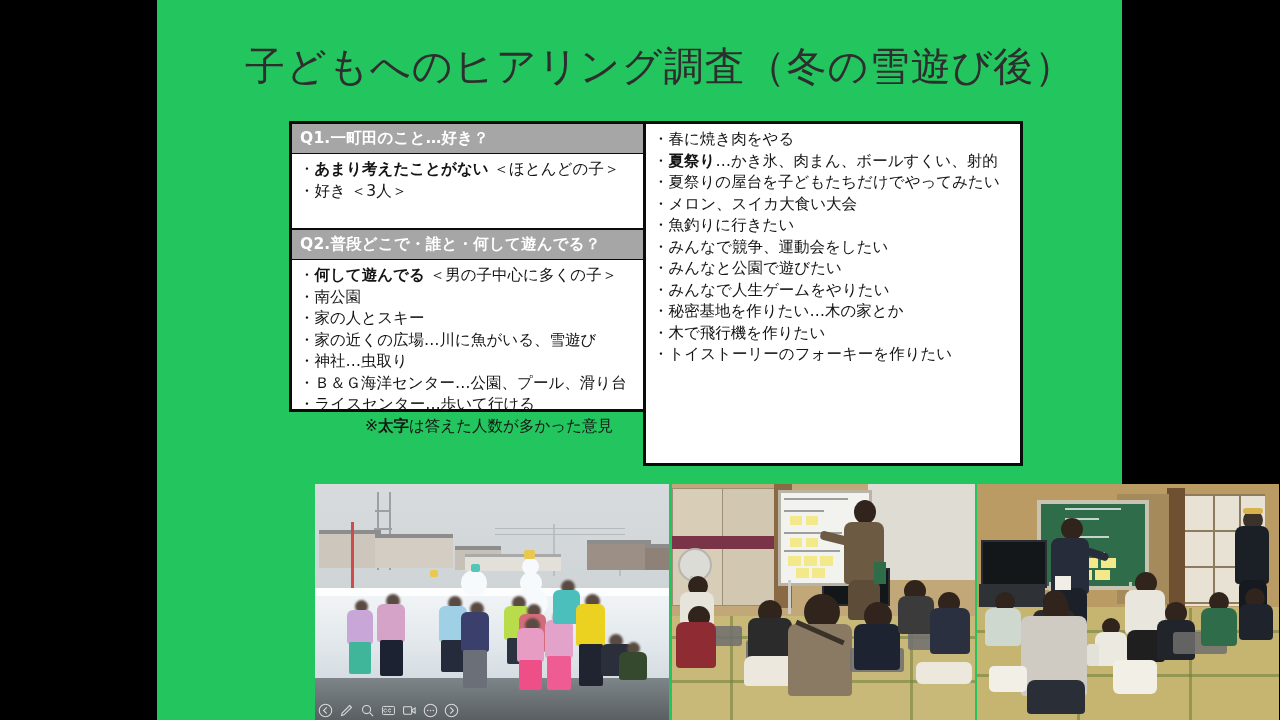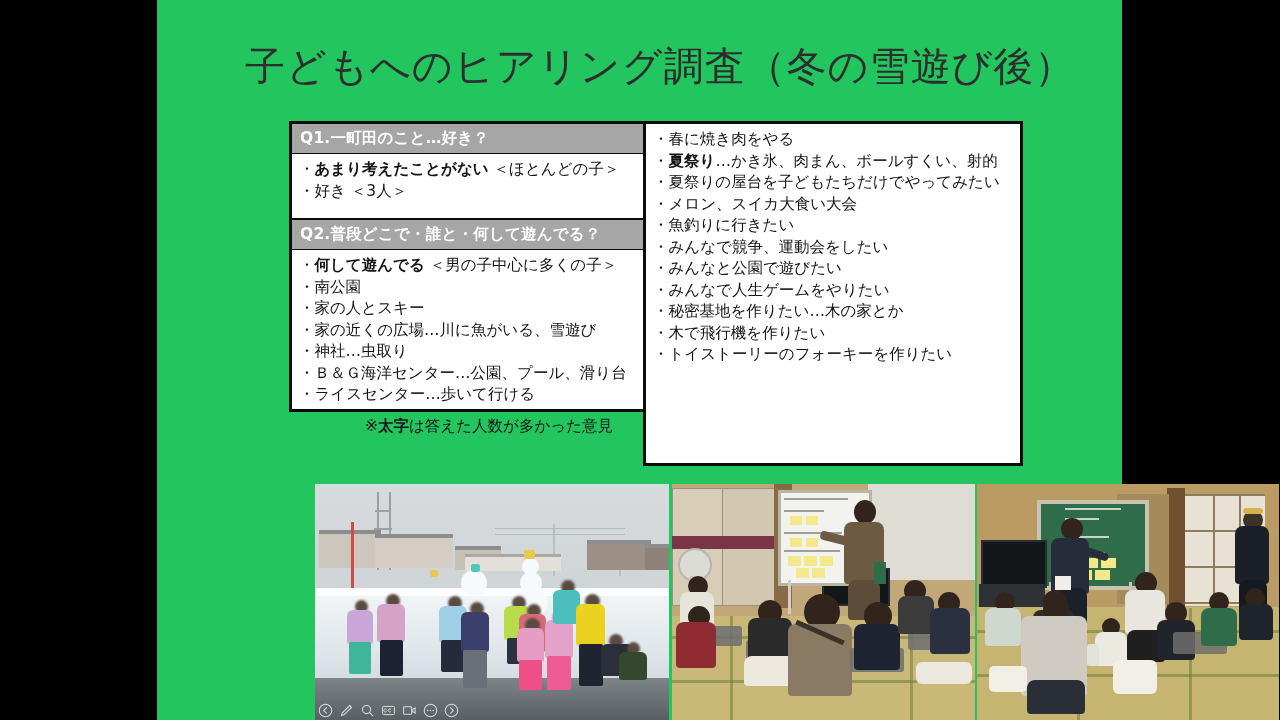--- a/index.html
+++ b/index.html
@@ -20,21 +20,21 @@
   #tbl-right{left:486px;top:121px;width:380px;height:345px;}
 
   .qhead{background:#a6a6a6;color:#ffffff;font-weight:bold;font-size:15.5px;
     line-height:24px;padding:2px 0 3px 8px;letter-spacing:.2px;box-sizing:border-box;}
   #tbl-left .qhead{border-bottom:1px solid #0b0b0b;}
   .qbody{padding:5px 0 5px 7px;box-sizing:border-box;}
   .qbody .li{font-size:15.5px;line-height:21.5px;color:#141414;white-space:nowrap;}
   .qbody .li.ind{padding-left:72px;}
   .b{font-weight:bold;}
   .ang{letter-spacing:0px;}
-  #q1body{height:64px;}
+  #q1body{height:74px;}
   #q2head{border-top:2px solid #0b0b0b;}
   #q2body{height:auto;}
 
   
   #footnote{position:absolute;left:88px;top:414px;width:372px;text-align:right;
     font-size:15.5px;line-height:24px;color:#141414;padding-right:4px;box-sizing:border-box;
     white-space:nowrap;}
 
   
   .photo{position:absolute;overflow:hidden;}

